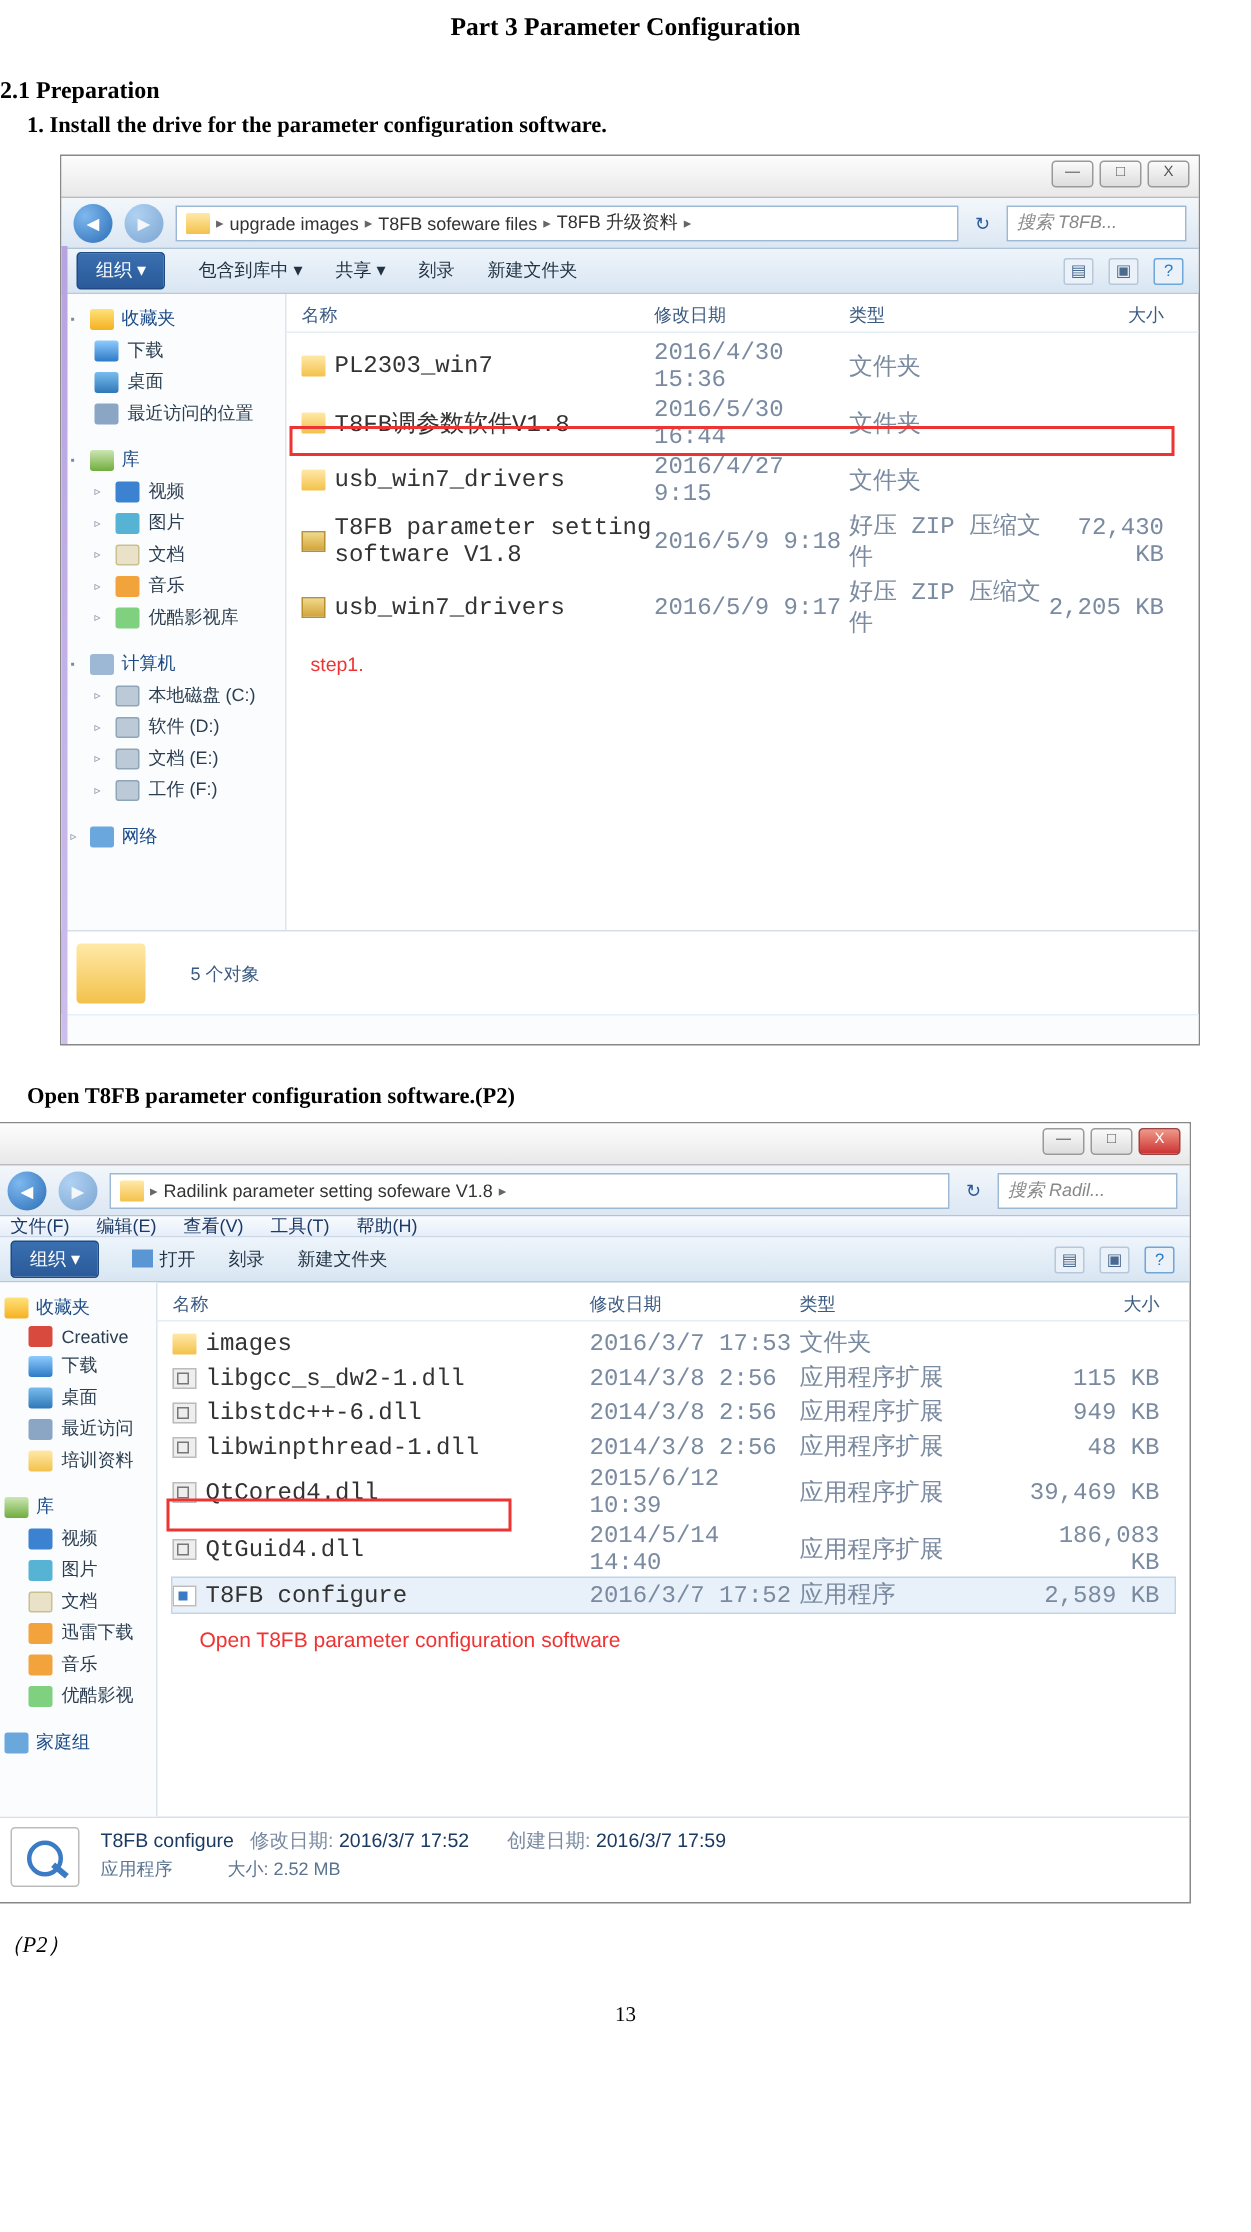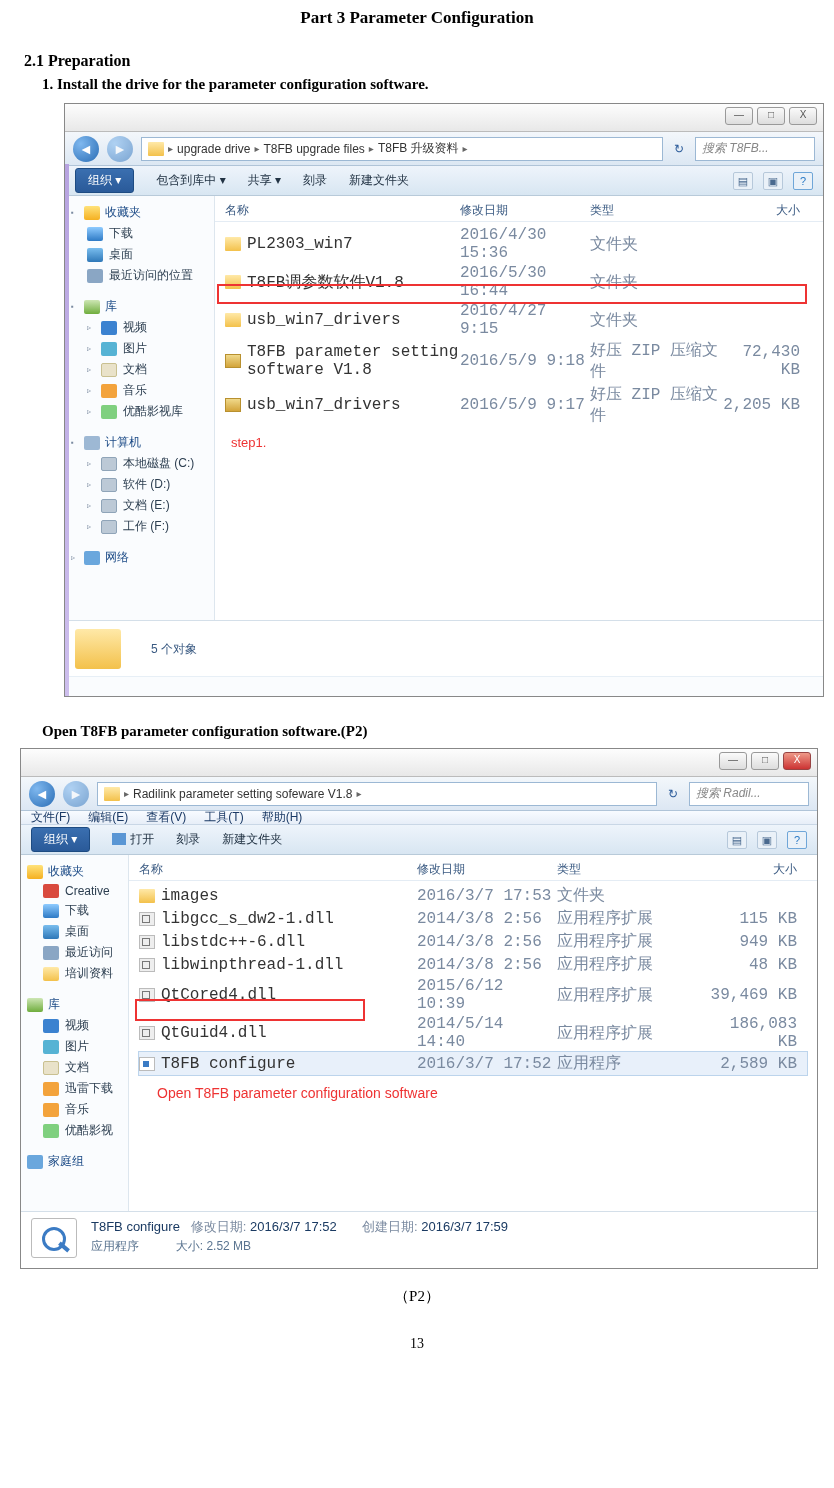--- a/index.html
+++ b/index.html
@@ -1,17 +1,17 @@
 <!DOCTYPE html>
 <html><head>
 <meta charset="utf-8">
 <style>
   * { box-sizing: border-box; margin: 0; padding: 0; }
   body { font-family: "Times New Roman", serif; font-size: 14px; color: #000; background: #fff; width: 834px; }
-  .page { padding: 0 24px; }
+  .page { padding: 0 0; }
   .part-title { text-align: center; font-weight: bold; font-size: 17px; margin: 8px 0 24px; }
   .section-head { font-weight: bold; font-size: 16px; margin: 8px 0 6px; }
   .step-head { font-weight: bold; font-size: 15px; margin: 2px 0 10px 18px; }
   
   .explorer { border: 1px solid #888; margin-left: 40px; margin-right: 0; font-family: "Microsoft YaHei","Segoe UI",Tahoma,sans-serif; font-size: 12px; color: #333; background: #fff; position: relative; }
   .explorer.e1 { width: 760px; }
   .explorer.e2 { width: 798px; margin-left: -4px; }
   .title-bar { height: 28px; background: linear-gradient(#fdfdfd,#e8e8e8); border-bottom: 1px solid #bbb; position: relative; }
   .win-ctrls { position: absolute; right: 6px; top: 3px; display: flex; gap: 4px; }
   .win-btn { width: 28px; height: 18px; border: 1px solid #999; border-radius: 3px; background: linear-gradient(#fafafa,#ddd); font-size: 10px; text-align: center; line-height: 14px; color: #555; }
@@ -50,21 +50,21 @@
   .highlight-box { position:absolute; border:2px solid #e33; }
   .step-note { color:#e33; font-size:13px; margin:4px 0 0 16px; font-family:Tahoma,sans-serif; }
   .rows .frow.sel { background:#e8f0fa; outline:1px solid #bcd4ec; }
   .status-bar { border-top:1px solid #d4dfe9; padding:8px 10px; display:flex; align-items:center; gap:14px; }
   .big-ico { width:46px; height:40px; background:linear-gradient(#ffe9a8,#f3c14b); border-radius:3px; }
   .big-ico.find { background:#fff;border:1px solid #bbb; position:relative; }
   .big-ico.find::after{content:"";position:absolute;left:10px;top:8px;width:18px;height:18px;border:3px solid #3b7bc4;border-radius:50%;}
   .big-ico.find::before{content:"";position:absolute;left:26px;top:26px;width:12px;height:4px;background:#3b7bc4;transform:rotate(40deg);}
   .status-text { font-size:12px; color:#3a5a82;margin-left:16px; }
   .caption-line { font-weight: bold; font-size:15px; margin: 26px 0 8px 18px; }
-  .figcap { text-align:center; font-size:15px; margin:18px 0 6px; }
+  .figcap { font-size:15px; margin:18px 0 6px;font-style:italic; }
   .pagenum { text-align:center; font-size:14px; margin: 30px 0 14px; }
   .blank-area { height: 170px; }
   .e2 .blank-area { height: 110px; }
   .annot { color:#e33; font-size:14px; font-family:Tahoma,sans-serif; padding:6px 0 0 28px; }
   .details-pane { border-top:1px solid #d4dfe9; padding:6px 10px 10px; display:flex; align-items:flex-start; gap:14px; }
   .dp-name { font-size:13px; color:#1a3a62; }
   .addr-ref { width:16px; text-align:center; color:#2a5a99; }
   .left-purple{position:absolute;left:0;top:60px;bottom:0;width:4px;background:linear-gradient(#b7a3e0,#cdbeed);} 
   .bottom-spacer{height:20px;background:#fafcfe;border-top:1px solid #e7eff6;margin-top:-1px;}
 </style>
@@ -84,23 +84,23 @@
         <div class="win-btn">□</div>
         <div class="win-btn">X</div>
       </div>
     </div>
     <div class="addr-bar">
       <div class="nav-back">◄</div>
       <div class="nav-fwd">►</div>
       <div class="breadcrumb">
         <span class="bc-icon"></span>
         <span class="bc-sep">▸</span>
-        <span>upgrade drive</span>
+        <span>upgrade images</span>
           <span class="bc-sep">▸</span>
-        <span>T8FB upgrade files</span>
+        <span>T8FB sofeware files</span>
           <span class="bc-sep">▸</span>
         <span>T8FB 升级资料</span>
           <span class="bc-sep">▸</span>
       </div>
       <div class="addr-ref">↻</div>
       <div class="searchbox">搜索 T8FB...</div>
     </div>
     <div class="toolbar">
       <span class="tb-item main">组织 ▾</span>
       <span class="tb-item">包含到库中 ▾</span>

